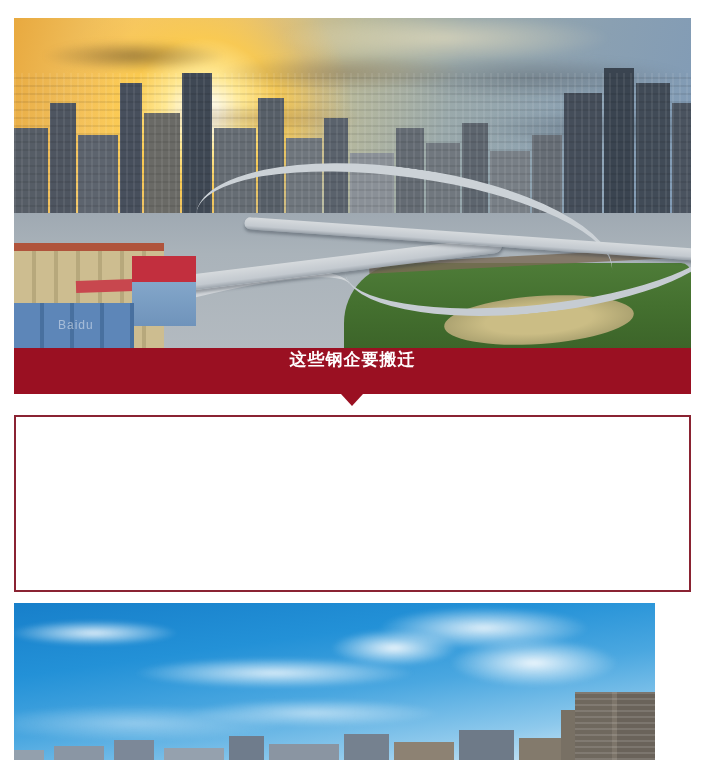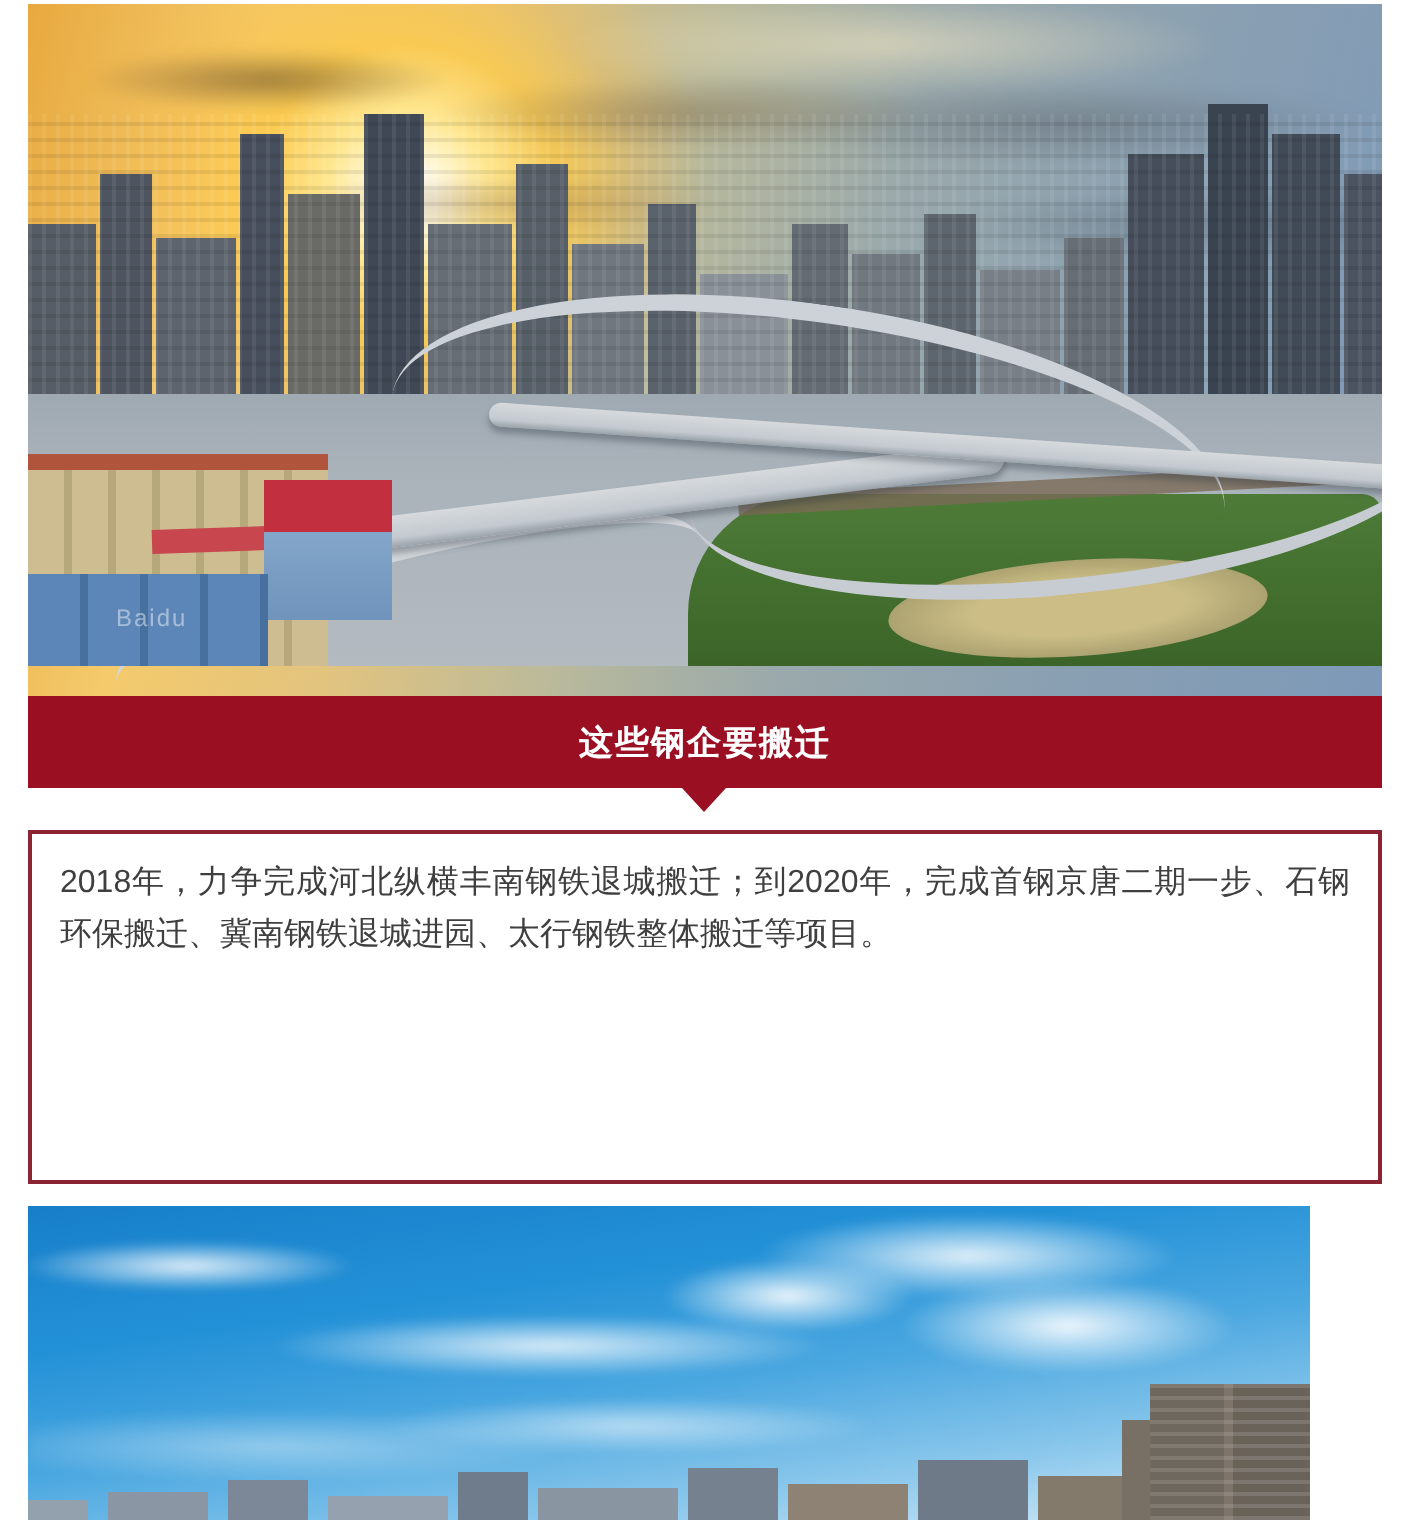--- a/index.html
+++ b/index.html
@@ -9,21 +9,21 @@
   }
   *{box-sizing:border-box;}
   html,body{margin:0;padding:0;}
   body{
     width:705px;height:760px;position:relative;overflow:hidden;
     background:#ffffff;
     font-family:"Liberation Sans","DejaVu Sans",sans-serif;
   }
   
   .hero{
-    position:absolute;left:14px;top:2px;width:677px;height:352px;overflow:hidden;
+    position:absolute;left:14px;top:18px;width:677px;height:352px;overflow:hidden;
     background:linear-gradient(104deg,#e8a93f 0%,#f4ca6b 16%,#e3c47e 30%,#b8b99c 46%,#9aa9ab 60%,#8aa0b2 78%,#7d99b8 100%);
   }
   .hero .sun{
     position:absolute;left:0;top:0;width:100%;height:60%;
     background:
       radial-gradient(circle at 190px 95px, #fffbe6 0 14px, #ffe892 40px, rgba(255,203,70,.75) 75px, rgba(255,190,60,.25) 115px, rgba(255,190,60,0) 150px);
   }
   .hero .clouds1{
     position:absolute;left:0;top:0;width:100%;height:62%;filter:blur(3px);
     background:
@@ -87,21 +87,21 @@
     content:"";position:absolute;left:0;top:0;width:100%;height:26px;background:#c22f3e;
   }
   .hero .redroof{position:absolute;left:62px;top:262px;width:58px;height:12px;background:#c8474e;transform:rotate(-2deg);}
   .hero .watermark{
     position:absolute;left:44px;top:300px;color:rgba(255,255,255,.45);font-size:12px;letter-spacing:1px;
   }
   
   .banner{
     position:absolute;left:14px;top:348px;width:677px;height:46px;
     background:var(--red);
-    display:flex;align-items:center;justify-content:center;
+    display:flex;align-items:flex-start;justify-content:center;
   }
   .banner .title{
     color:#ffffff;font-size:17px;font-weight:bold;letter-spacing:1px;
   }
   .banner-pointer{
     position:absolute;left:341px;top:394px;width:0;height:0;
     border-left:11px solid transparent;border-right:11px solid transparent;
     border-top:12px solid var(--red);
   }
   
@@ -187,21 +187,20 @@
   <div class="bluebld"></div>
   <div class="watermark">Baidu</div>
 </div>
 
 <div class="banner">
   <span class="title">这些钢企要搬迁</span>
 </div>
 <div class="banner-pointer"></div>
 
 <div class="article-box">
-  <p>2018年，力争完成河北纵横丰南钢铁退城搬迁；到2020年，完成首钢京唐二期一步、石钢环保搬迁、冀南钢铁退城进园、太行钢铁整体搬迁等项目。</p>
 </div>
 
 <div class="footer-photo">
   <div class="clouds"></div>
   <div class="skyline2" id="footer-skyline">
       <div class="b" style="left: 0px; width: 30px; height: 10px; background: rgb(147, 160, 173);"></div>
       <div class="b" style="left: 40px; width: 50px; height: 14px; background: rgb(138, 150, 164);"></div>
       <div class="b" style="left: 100px; width: 40px; height: 20px; background: rgb(124, 136, 152);"></div>
       <div class="b" style="left: 150px; width: 60px; height: 12px; background: rgb(149, 161, 174);"></div>
       <div class="b" style="left: 215px; width: 35px; height: 24px; background: rgb(111, 124, 140);"></div>

